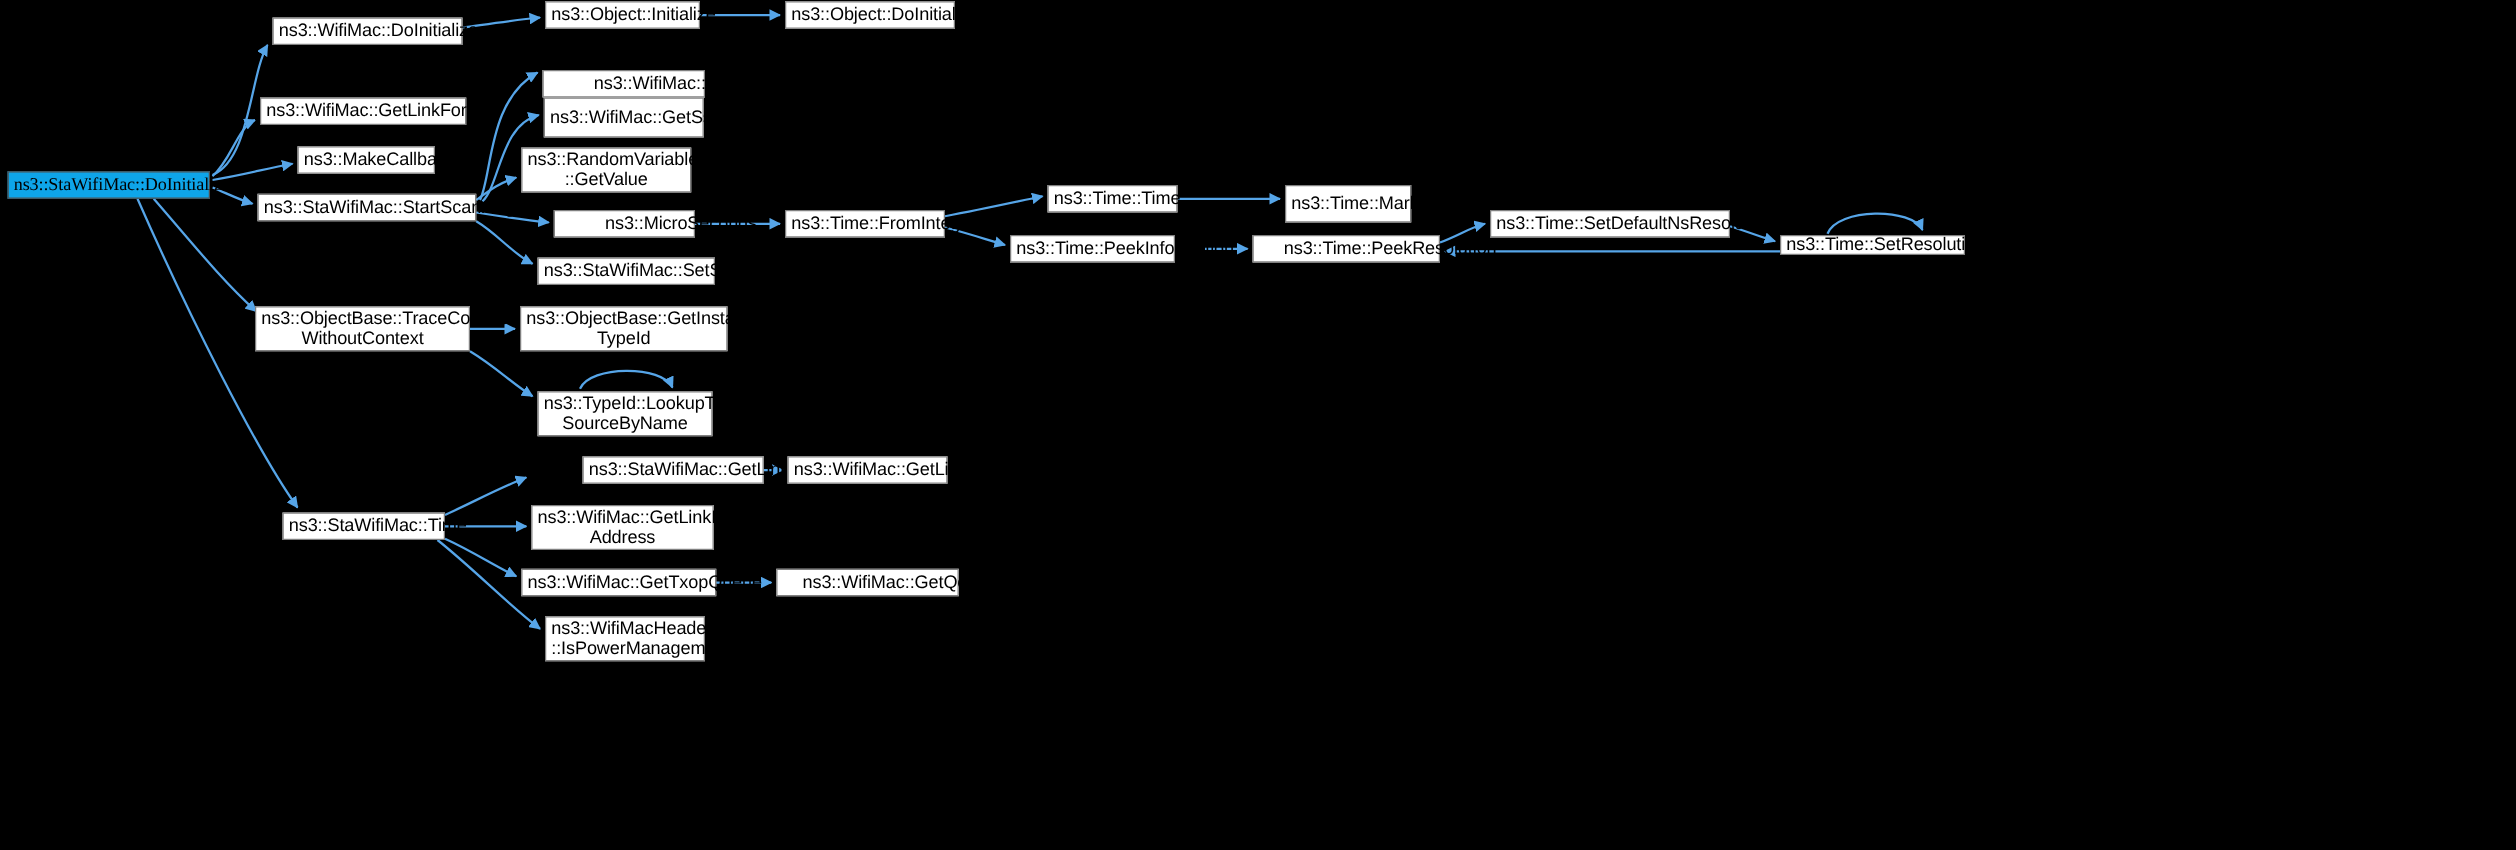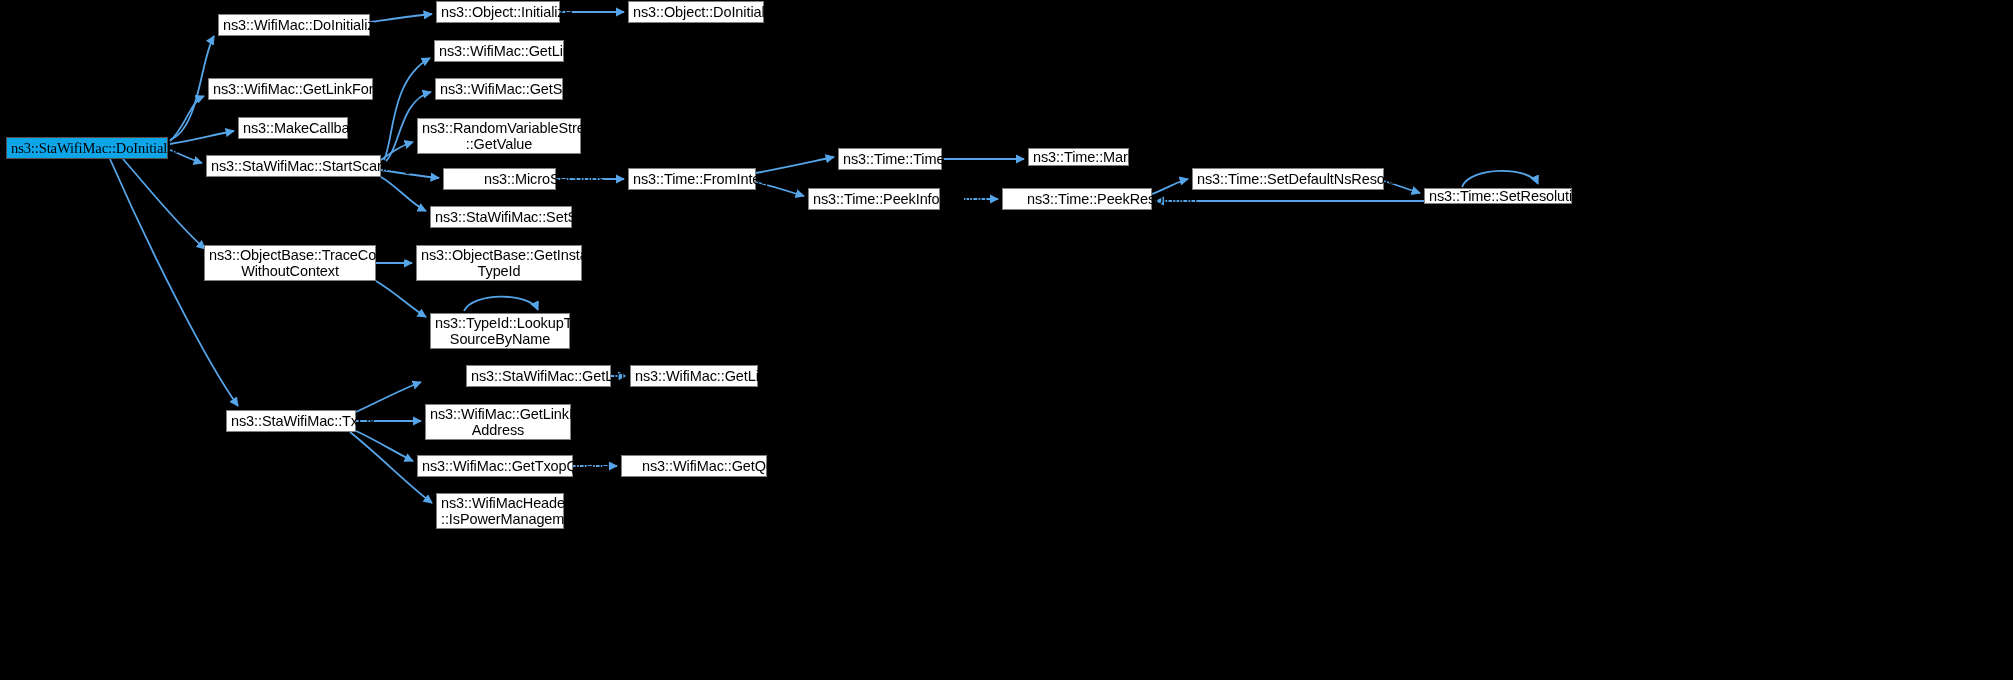--- a/index.html
+++ b/index.html
@@ -97,40 +97,40 @@
       </g>
   </svg>
   <div id="nodes">
       <div class="node root" style="left: 6px; top: 137px; width: 162px; height: 22px;"><span class="nlabel">ns3::StaWifiMac::DoInitialize</span></div>
       <div class="node" style="left: 218px; top: 14px; width: 152px; height: 22px;"><span class="nlabel">ns3::WifiMac::DoInitialize</span></div>
       <div class="node" style="left: 436px; top: 1px; width: 124px; height: 22px;"><span class="nlabel">ns3::Object::Initialize</span></div>
       <div class="node" style="left: 628px; top: 1px; width: 136px; height: 22px;"><span class="nlabel">ns3::Object::DoInitialize</span></div>
       <div class="node" style="left: 208px; top: 78px; width: 165px; height: 22px;"><span class="nlabel">ns3::WifiMac::GetLinkForPhy</span></div>
       <div class="node" style="left: 238px; top: 117px; width: 110px; height: 22px;"><span class="nlabel">ns3::MakeCallback</span></div>
       <div class="node" style="left: 206px; top: 155px; width: 175px; height: 22px;"><span class="nlabel">ns3::StaWifiMac::StartScanning</span></div>
-      <div class="node" style="left: 434px; top: 40px; width: 130px; height: 22px;"><span class="nlabel">ns3::WifiMac::GetLinks</span></div>
-      <div class="node" style="left: 435px; top: 78px; width: 128px; height: 22px;"><span class="nlabel">ns3::WifiMac::GetSsid</span></div>
-      <div class="node" style="left: 417px; top: 118px; width: 164px; height: 36px;"><span class="nlabel">ns3::RandomVariableStream
+      <div class="node" style="left: 434px; top: 56px; width: 130px; height: 22px; padding-left: 36px;"><span class="nlabel">ns3::WifiMac::GetLinks</span></div>
+      <div class="node" style="left: 435px; top: 78px; width: 128px; height: 32px;"><span class="nlabel">ns3::WifiMac::GetSsid</span></div>
+      <div class="node" style="left: 417px; top: 118px; width: 136px; height: 36px;"><span class="nlabel">ns3::RandomVariableStream
 ::GetValue</span></div>
       <div class="node" style="left: 443px; top: 168px; width: 113px; height: 22px; padding-left: 36px;"><span class="nlabel">ns3::MicroSeconds</span></div>
       <div class="node" style="left: 430px; top: 206px; width: 142px; height: 22px;"><span class="nlabel">ns3::StaWifiMac::SetState</span></div>
       <div class="node" style="left: 628px; top: 168px; width: 128px; height: 22px;"><span class="nlabel">ns3::Time::FromInteger</span></div>
       <div class="node" style="left: 838px; top: 148px; width: 104px; height: 22px;"><span class="nlabel">ns3::Time::Time</span></div>
-      <div class="node" style="left: 1028px; top: 148px; width: 101px; height: 18px;"><span class="nlabel">ns3::Time::Mark</span></div>
+      <div class="node" style="left: 1028px; top: 148px; width: 101px; height: 30px;"><span class="nlabel">ns3::Time::Mark</span></div>
       <div class="node" style="left: 808px; top: 188px; width: 132px; height: 22px;"><span class="nlabel">ns3::Time::PeekInformation</span></div>
       <div class="node" style="left: 1002px; top: 188px; width: 150px; height: 22px; padding-left: 20px;"><span class="nlabel">ns3::Time::PeekResolution</span></div>
       <div class="node" style="left: 1192px; top: 168px; width: 192px; height: 22px;"><span class="nlabel">ns3::Time::SetDefaultNsResolution</span></div>
       <div class="node" style="left: 1424px; top: 188px; width: 148px; height: 16px;"><span class="nlabel">ns3::Time::SetResolution</span></div>
       <div class="node" style="left: 204px; top: 245px; width: 172px; height: 36px;"><span class="nlabel">ns3::ObjectBase::TraceConnect
 WithoutContext</span></div>
       <div class="node" style="left: 416px; top: 245px; width: 166px; height: 36px;"><span class="nlabel">ns3::ObjectBase::GetInstance
 TypeId</span></div>
       <div class="node" style="left: 430px; top: 313px; width: 140px; height: 36px;"><span class="nlabel">ns3::TypeId::LookupTrace
 SourceByName</span></div>
-      <div class="node" style="left: 226px; top: 410px; width: 130px; height: 22px;"><span class="nlabel">ns3::StaWifiMac::TxOk</span></div>
+      <div class="node" style="left: 226px; top: 410px; width: 130px; height: 22px;"><span class="nlabel">ns3::StaWifiMac::Time</span></div>
       <div class="node" style="left: 425px; top: 365px; width: 145px; height: 22px; margin-left: 41px;"><span class="nlabel">ns3::StaWifiMac::GetLink</span></div>
       <div class="node" style="left: 630px; top: 365px; width: 128px; height: 22px;"><span class="nlabel">ns3::WifiMac::GetLink</span></div>
       <div class="node" style="left: 425px; top: 404px; width: 146px; height: 36px;"><span class="nlabel">ns3::WifiMac::GetLinkIdBy
 Address</span></div>
       <div class="node" style="left: 417px; top: 455px; width: 156px; height: 22px;"><span class="nlabel">ns3::WifiMac::GetTxopQueue</span></div>
       <div class="node" style="left: 621px; top: 455px; width: 146px; height: 22px; padding-left: 16px;"><span class="nlabel">ns3::WifiMac::GetQosTxop</span></div>
       <div class="node" style="left: 436px; top: 493px; width: 128px; height: 36px;"><span class="nlabel">ns3::WifiMacHeader
 ::IsPowerManagement</span></div>
     </div>
 </div>

